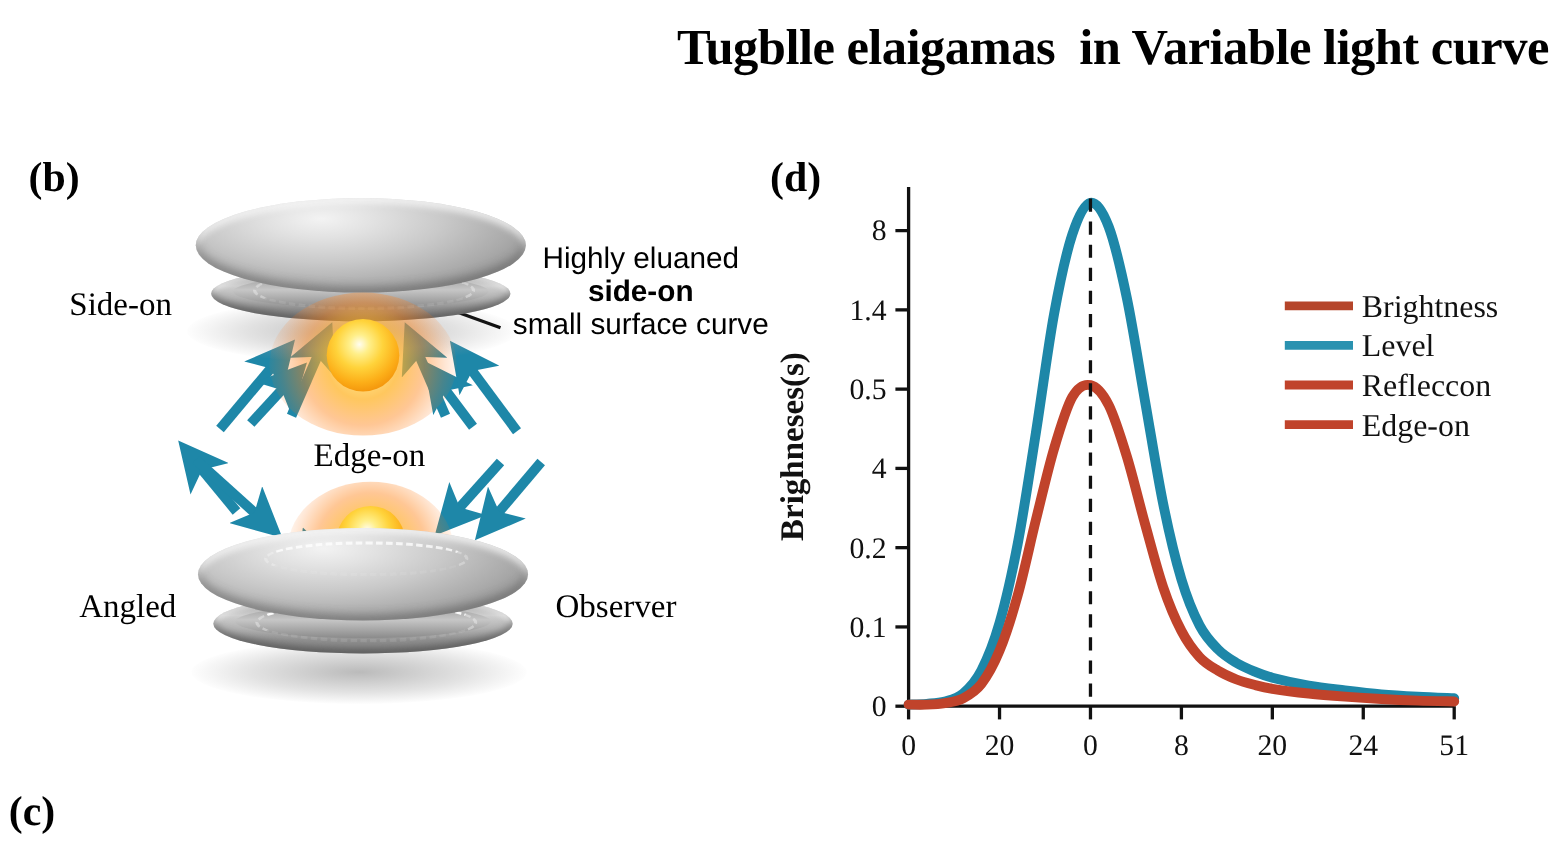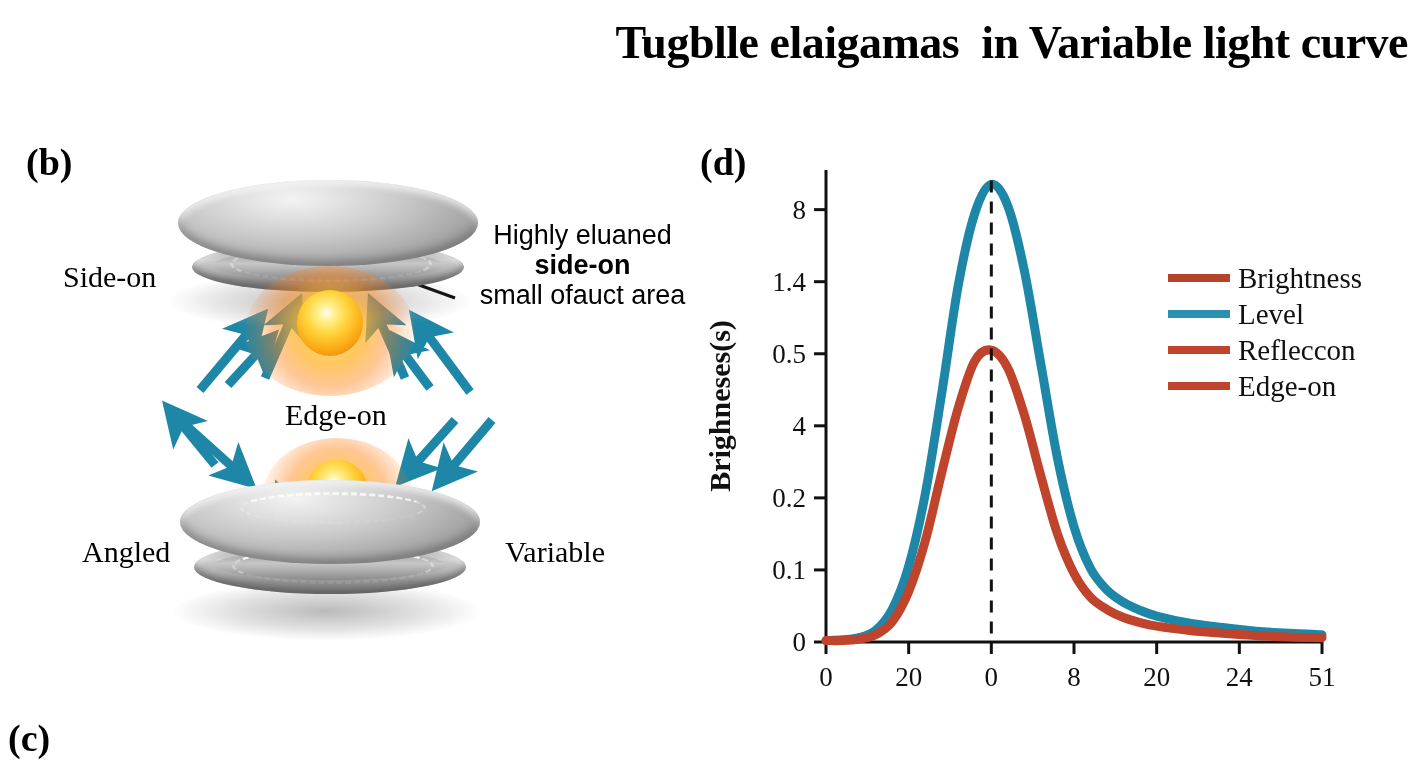--- a/index.html
+++ b/index.html
@@ -45,21 +45,21 @@
   }
 
   .diag-label {
     position: absolute;
     font-family: "Liberation Serif", "DejaVu Serif", serif;
     font-size: 30px;
     white-space: nowrap;
   }
   #label-side-on  { left: 63px;  top: 140px; }
   #label-edge-on  { left: 285px; top: 278px; }
-  #label-angled   { left: 82px;  top: 415px; }
+  #label-angled   { left: 72px;  top: 415px; }
   #label-observer { left: 505px; top: 415px; }
 
   
   #annotation-block {
     position: absolute;
     left: 460px; top: 100px;
     width: 245px;
     text-align: center;
     font-family: Liberation Sans, sans-serif;
     font-size: 27px;
@@ -223,26 +223,26 @@
     <div class="disc-ring" style="left:14px; top:62px;  width:272px; height:54px;"></div>
     <div class="disc-ring-inner" style="left:34px; top:72px; width:232px; height:30px;"></div>
     <div class="dashed-ellipse" style="left:52px; top:70px; width:196px; height:30px;"></div>
     <div class="disc-top" style="left:0px;  top:2px;   width:300px; height:84px;"></div>
     <div class="dashed-ellipse" style="left:60px; top:14px; width:180px; height:26px; opacity:0.8;"></div>
   </div>
 
   <div class="diag-label" id="label-side-on">Side-on</div>
   <div class="diag-label" id="label-edge-on">Edge-on</div>
   <div class="diag-label" id="label-angled">Angled</div>
-  <div class="diag-label" id="label-observer">Variable</div>
+  <div class="diag-label" id="label-observer">Observer</div>
 
   <div id="annotation-block">
     <span class="ann-line">Highly eluaned</span>
     <span class="ann-line ann-bold">side-on</span>
-    <span class="ann-line">small ofauct area</span>
+    <span class="ann-line">small surface curve</span>
   </div>
 </div>
 
 <div id="panel-d">
   <svg id="chart-svg" width="718" height="560">
     <g>
       <line id="y-axis-line" x1="136" y1="40" x2="136" y2="512" stroke="#111" stroke-width="3"></line>
       <line id="x-axis-line" x1="136" y1="512" x2="632" y2="512" stroke="#111" stroke-width="3"></line>
     </g>
     <g id="y-ticks">

